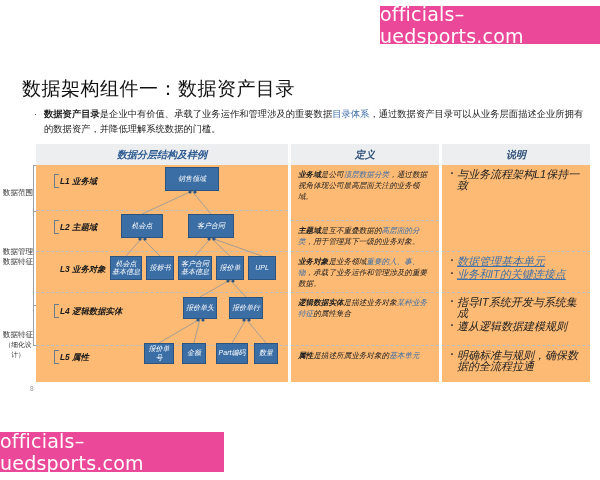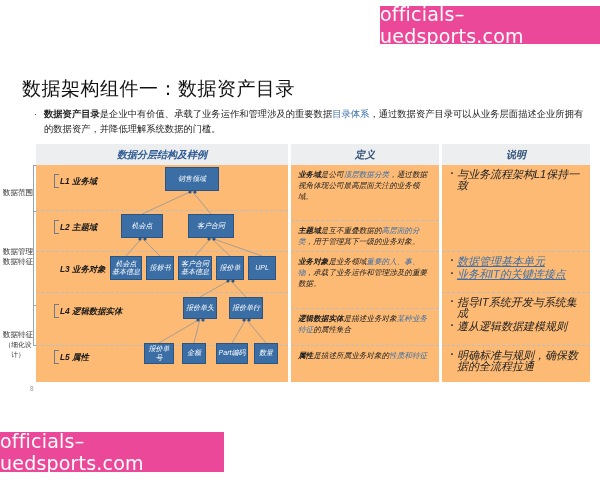--- a/index.html
+++ b/index.html
@@ -276,26 +276,26 @@
       </div>
 
       <div class="cell" style="top:76px;height:41px;">
         <b>主题域</b><span>是互不重叠数据的</span><span class="lnk">高层面的分类</span><span>，用于管理其下一级的业务对象。</span>
       </div>
 
       <div class="cell" style="top:107px;height:41px;">
         <b>业务对象</b><span>是业务领域</span><span class="lnk">重要的人、事、物</span><span>，承载了业务运作和管理涉及的重要数据。</span>
       </div>
 
-      <div class="cell" style="top:164px;height:53px;">
+      <div class="cell" style="top:148px;height:53px;">
         <b>逻辑数据实体</b><span>是描述业务对象</span><span class="lnk">某种业务特征</span><span>的属性集合</span>
       </div>
 
       <div class="cell" style="top:201px;height:37px;">
-        <b>属性</b><span>是描述所属业务对象的</span><span class="lnk">性质和特征</span><span></span>
+        <b>属性</b><span>是描述所属业务对象的</span><span class="lnk">基本单元</span><span></span>
       </div>
     </div>
 
     <div class="col col-desc">
       <div class="chead">说明</div>
       <div class="cell first" style="top:21px;height:45px;">
           <ul class="ul">
             <li>与业务流程架构L1保持一致</li>
           </ul>
         </div>

